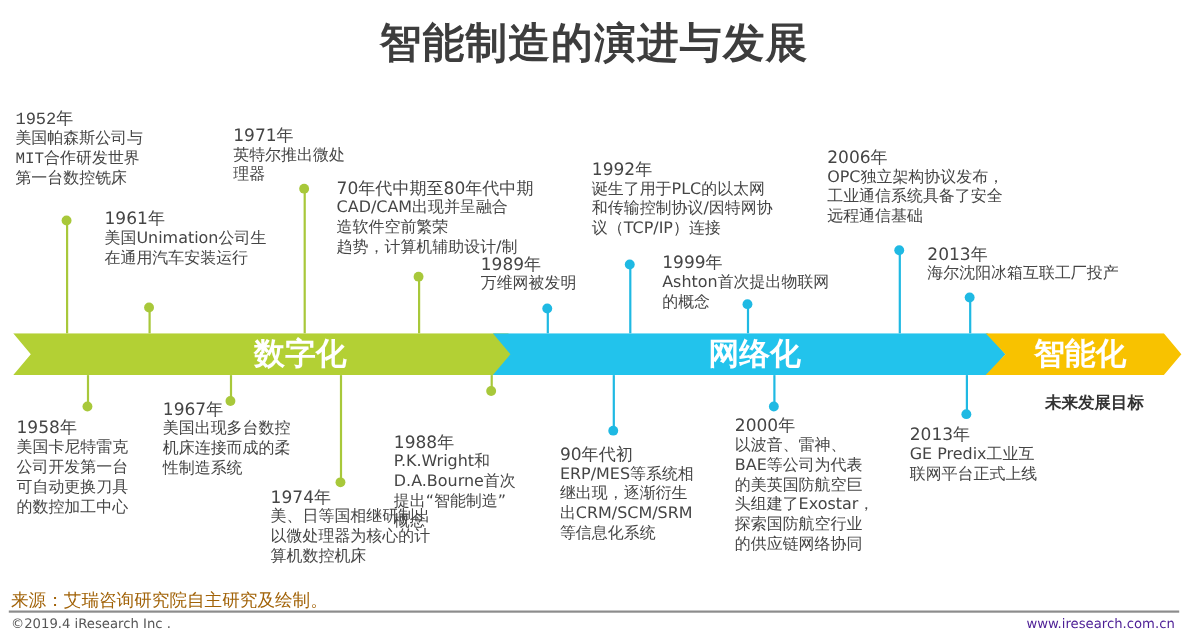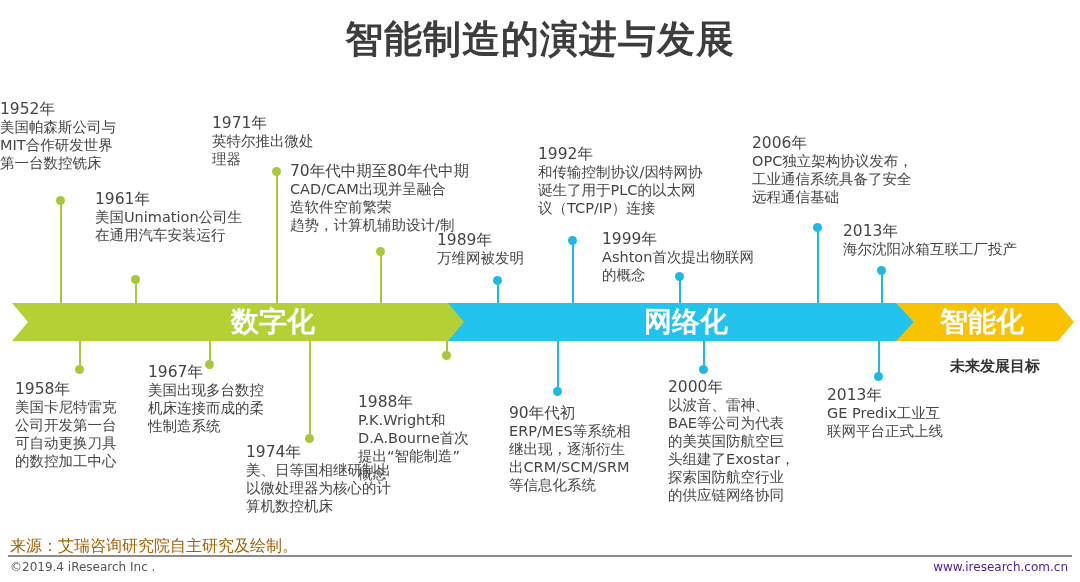--- a/index.html
+++ b/index.html
@@ -60,50 +60,50 @@
 <div class="dot g" style="left:305px;top:434px;"></div>
 <div class="vline g" style="left:446px;top:341px;height:14px;"></div>
 <div class="dot g" style="left:442px;top:351px;"></div>
 <div class="vline b" style="left:557px;top:341px;height:50px;"></div>
 <div class="dot b" style="left:553px;top:387px;"></div>
 <div class="vline b" style="left:703px;top:341px;height:28px;"></div>
 <div class="dot b" style="left:699px;top:365px;"></div>
 <div class="vline b" style="left:878px;top:341px;height:35px;"></div>
 <div class="dot b" style="left:874px;top:372px;"></div>
 
-<div class="event" style="left:0;top:100px;">
+<div class="event" style="left:14px;top:100px;font-family:Liberation Mono, monospace;">
   <span class="yr">1952年</span>
   <div>美国帕森斯公司与</div>
   <div>MIT合作研发世界</div>
   <div>第一台数控铣床</div>
 </div>
 <div class="event" style="left:95px;top:190px;">
   <span class="yr">1961年</span>
   <div>美国Unimation公司生</div>
   <div>在通用汽车安装运行</div>
 </div>
 <div class="event" style="left:212px;top:114px;">
   <span class="yr">1971年</span>
   <div>英特尔推出微处</div>
   <div>理器</div>
 </div>
-<div class="event" style="left:290px;top:162px;">
+<div class="event" style="left:306px;top:162px;">
   <span class="yr">70年代中期至80年代中期</span>
   <div>CAD/CAM出现并呈融合</div>
   <div>造软件空前繁荣</div>
   <div>趋势，计算机辅助设计/制</div>
 </div>
 <div class="event" style="left:437px;top:231px;">
   <span class="yr">1989年</span>
   <div>万维网被发明</div>
 </div>
 <div class="event" style="left:538px;top:145px;">
   <span class="yr">1992年</span>
+  <div>诞生了用于PLC的以太网</div>
   <div>和传输控制协议/因特网协</div>
-  <div>诞生了用于PLC的以太网</div>
   <div>议（TCP/IP）连接</div>
 </div>
 <div class="event" style="left:602px;top:230px;">
   <span class="yr">1999年</span>
   <div>Ashton首次提出物联网</div>
   <div>的概念</div>
 </div>
 <div class="event" style="left:752px;top:134px;">
   <span class="yr">2006年</span>
   <div>OPC独立架构协议发布，</div>

